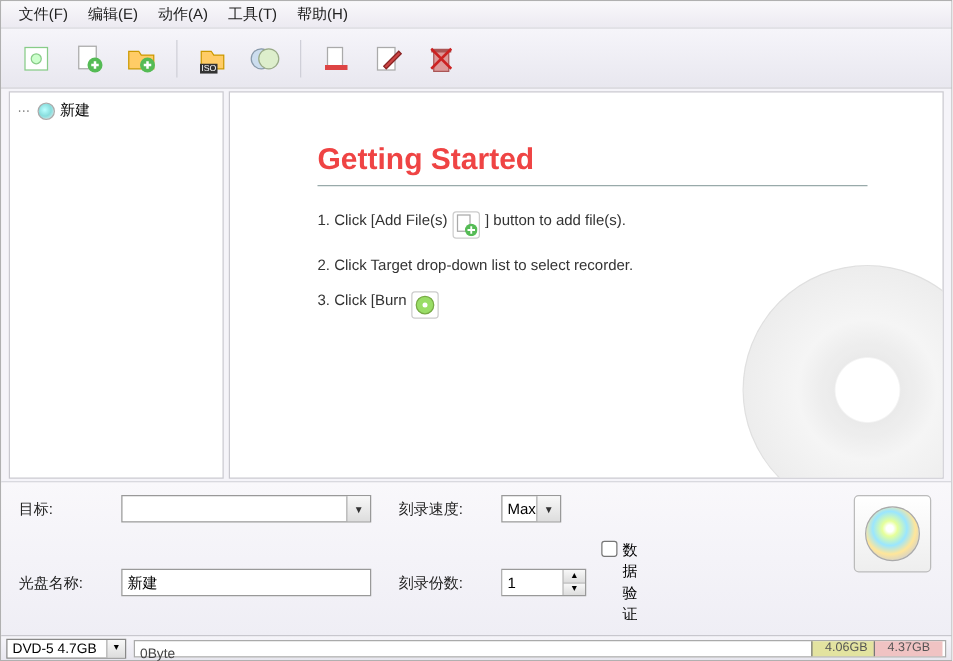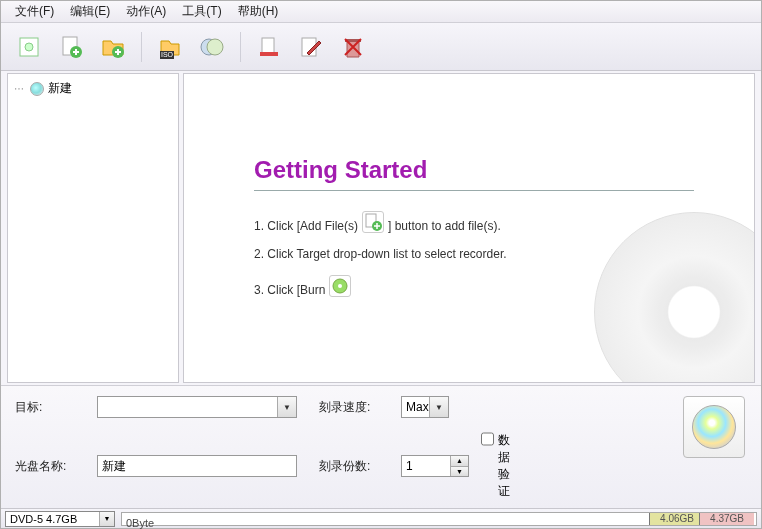--- a/index.html
+++ b/index.html
@@ -96,26 +96,25 @@
     border: 1px solid #c9c8cf;
     margin: 2px 6px 2px 0;
     background: #fff;
     position: relative;
     overflow: hidden;
   }
   .content-inner { padding: 40px 60px 20px 70px; }
   .gs-title {
     font-size: 24px;
     font-weight: bold;
-    color: #a21caf;
+    color: #ef4444;
     margin-bottom: 6px;
-    margin-top: 42px;
   }
   .gs-hr { border: none; border-top: 1px solid #9aa; margin-bottom: 20px; }
-  .step { margin: 14px 0; color: #333; display: flex; align-items: flex-end; gap: 4px; flex-wrap: wrap; }
+  .step { margin: 14px 0; color: #333; display: flex; align-items: flex-start; gap: 4px; flex-wrap: wrap; }
   .inline-icon {
     width: 22px; height: 22px;
     display: inline-flex; align-items: center; justify-content: center;
     border: 1px solid #ccc;
     background: #fff;
     border-radius: 3px;
   }
   .bg-disc {
     position: absolute;
     right: -40px; bottom: -30px;
@@ -239,21 +238,21 @@
   .statusbar {
     height: 20px;
     background: linear-gradient(to bottom, #f6f5fa, #e8e7ef);
     border-top: 1px solid #c8c7ce;
     display: flex;
     align-items: center;
     padding: 0 4px;
     gap: 6px;
   }
   .status-combo {
-    height: 16px; width: 110px;
+    height: 16px; width: 96px;
     border: 1px solid #888;
     background: #fff;
     font-size: 11px;
     display: flex; align-items: center;
     padding: 0 16px 0 4px;
     position: relative;
   }
   .status-combo::after {
     content: "▼";
     position: absolute; right: 0; top: 0;

